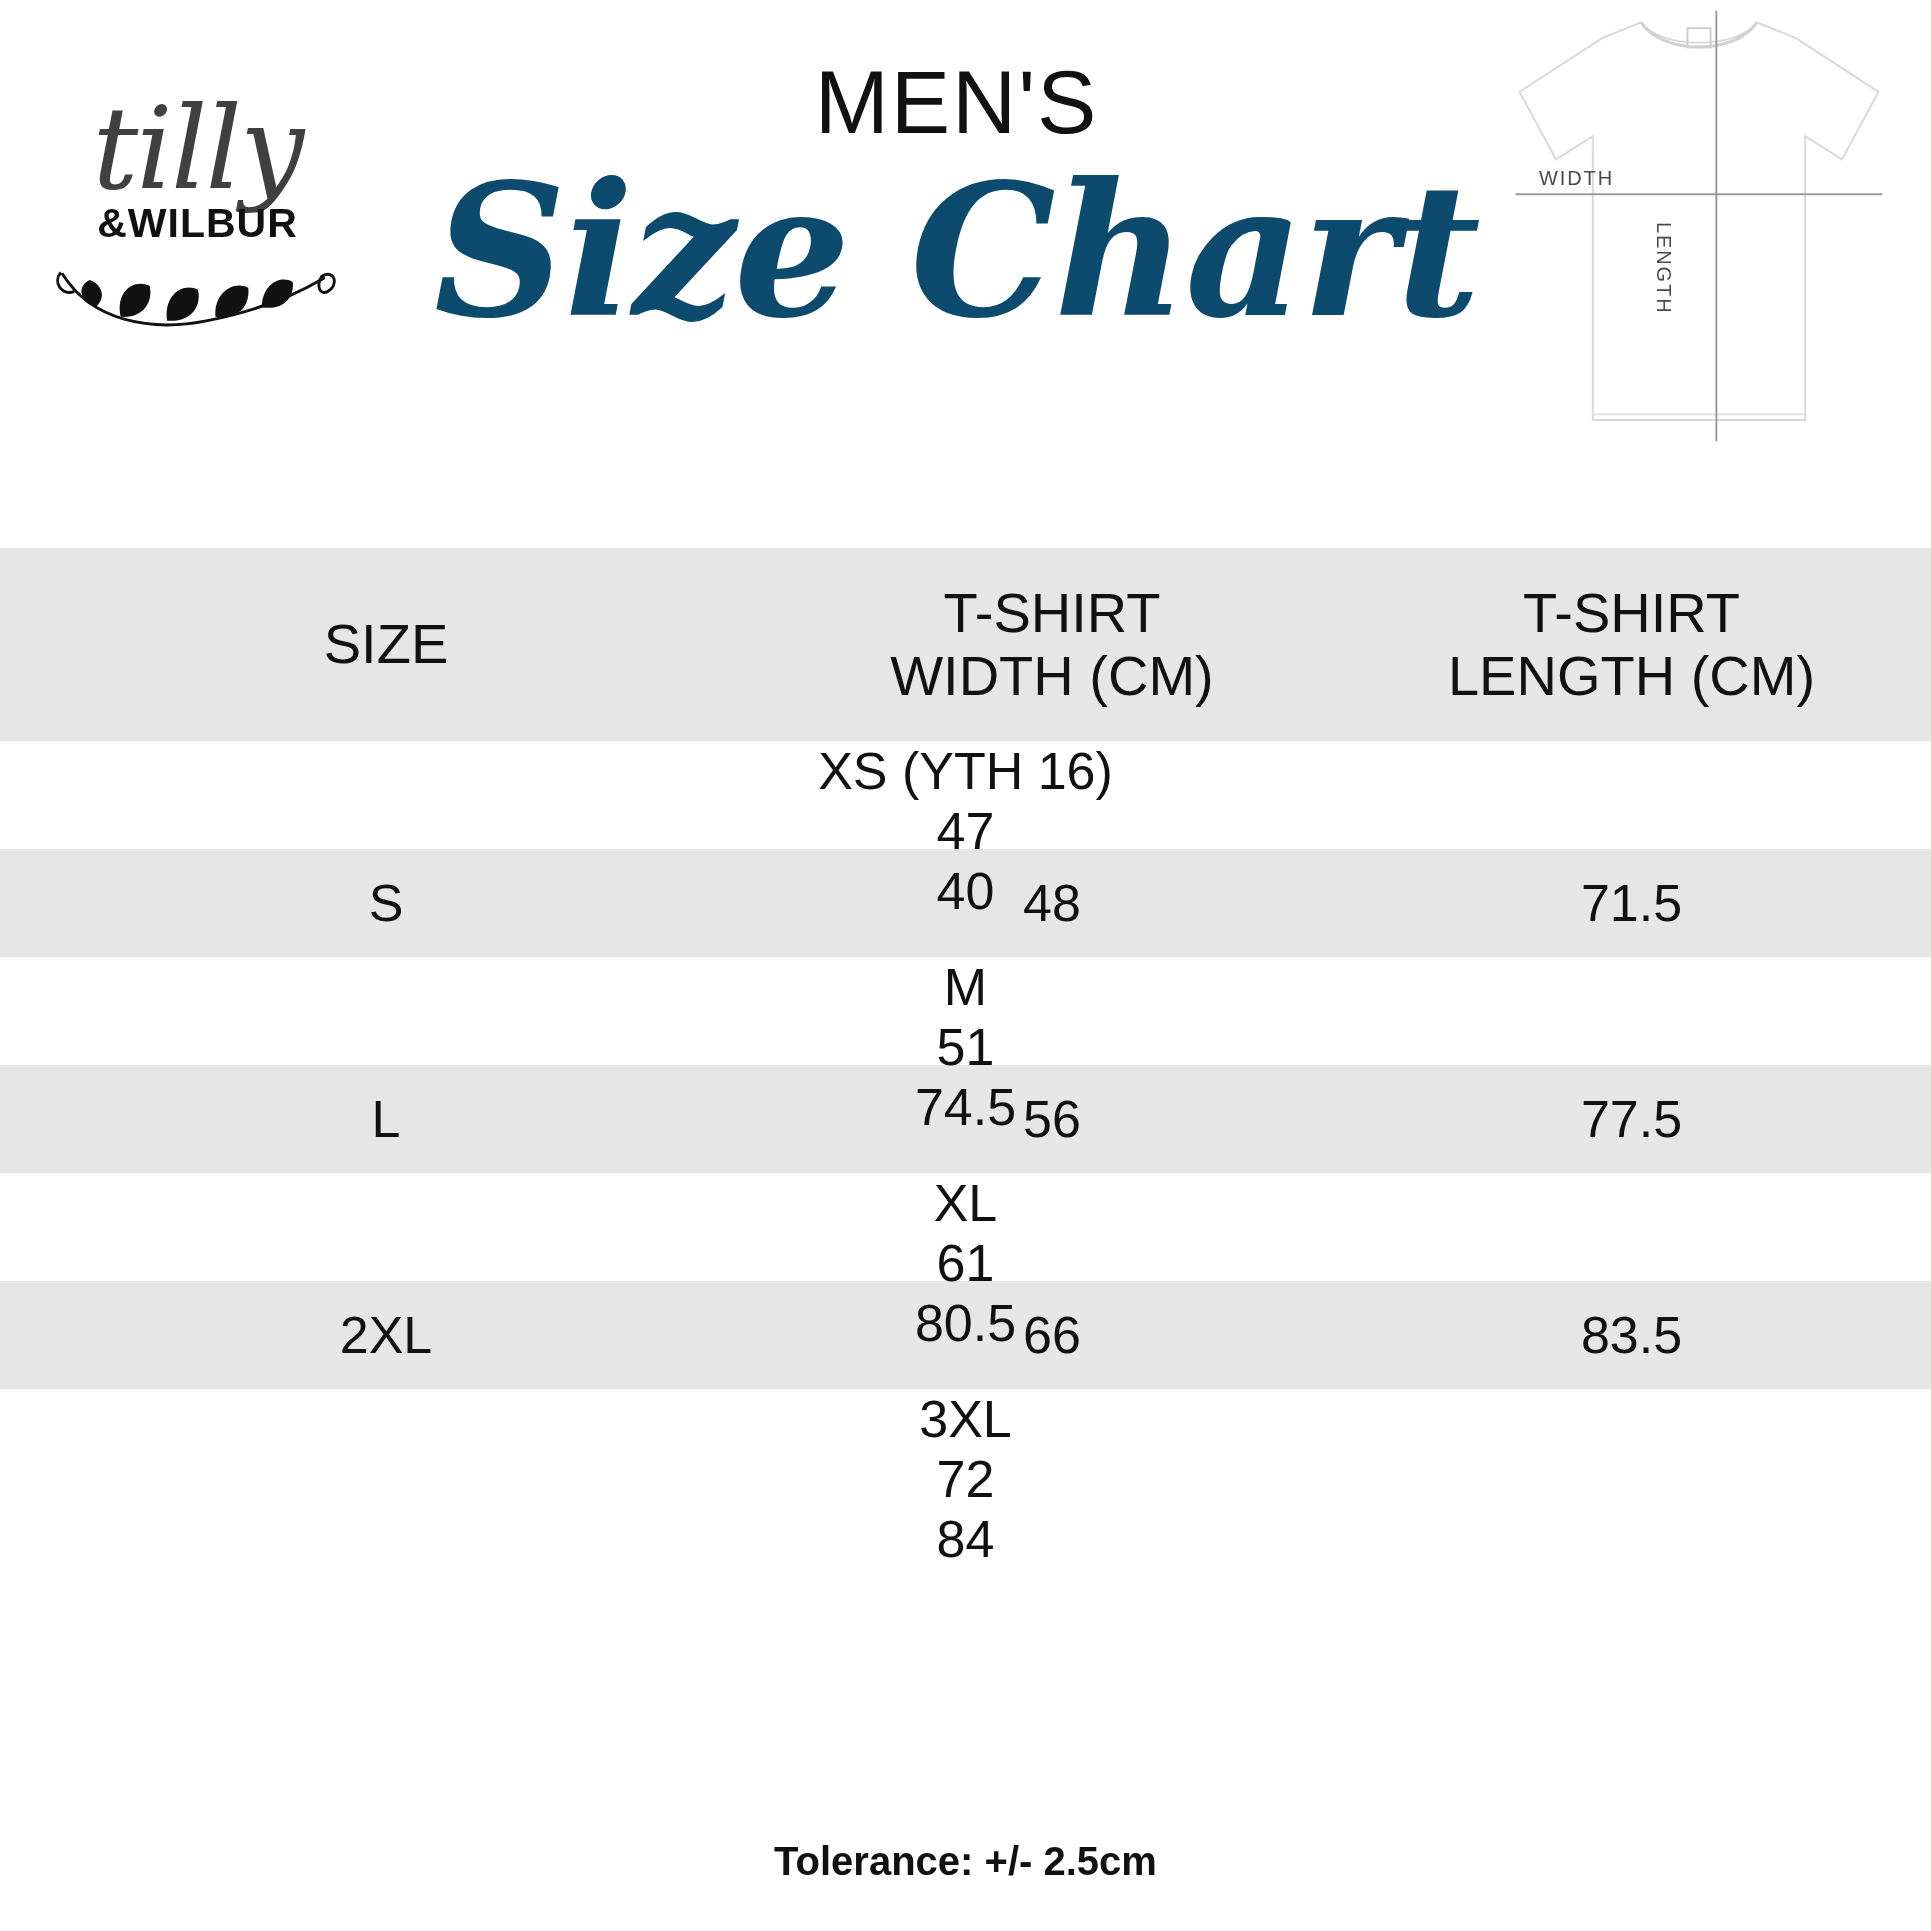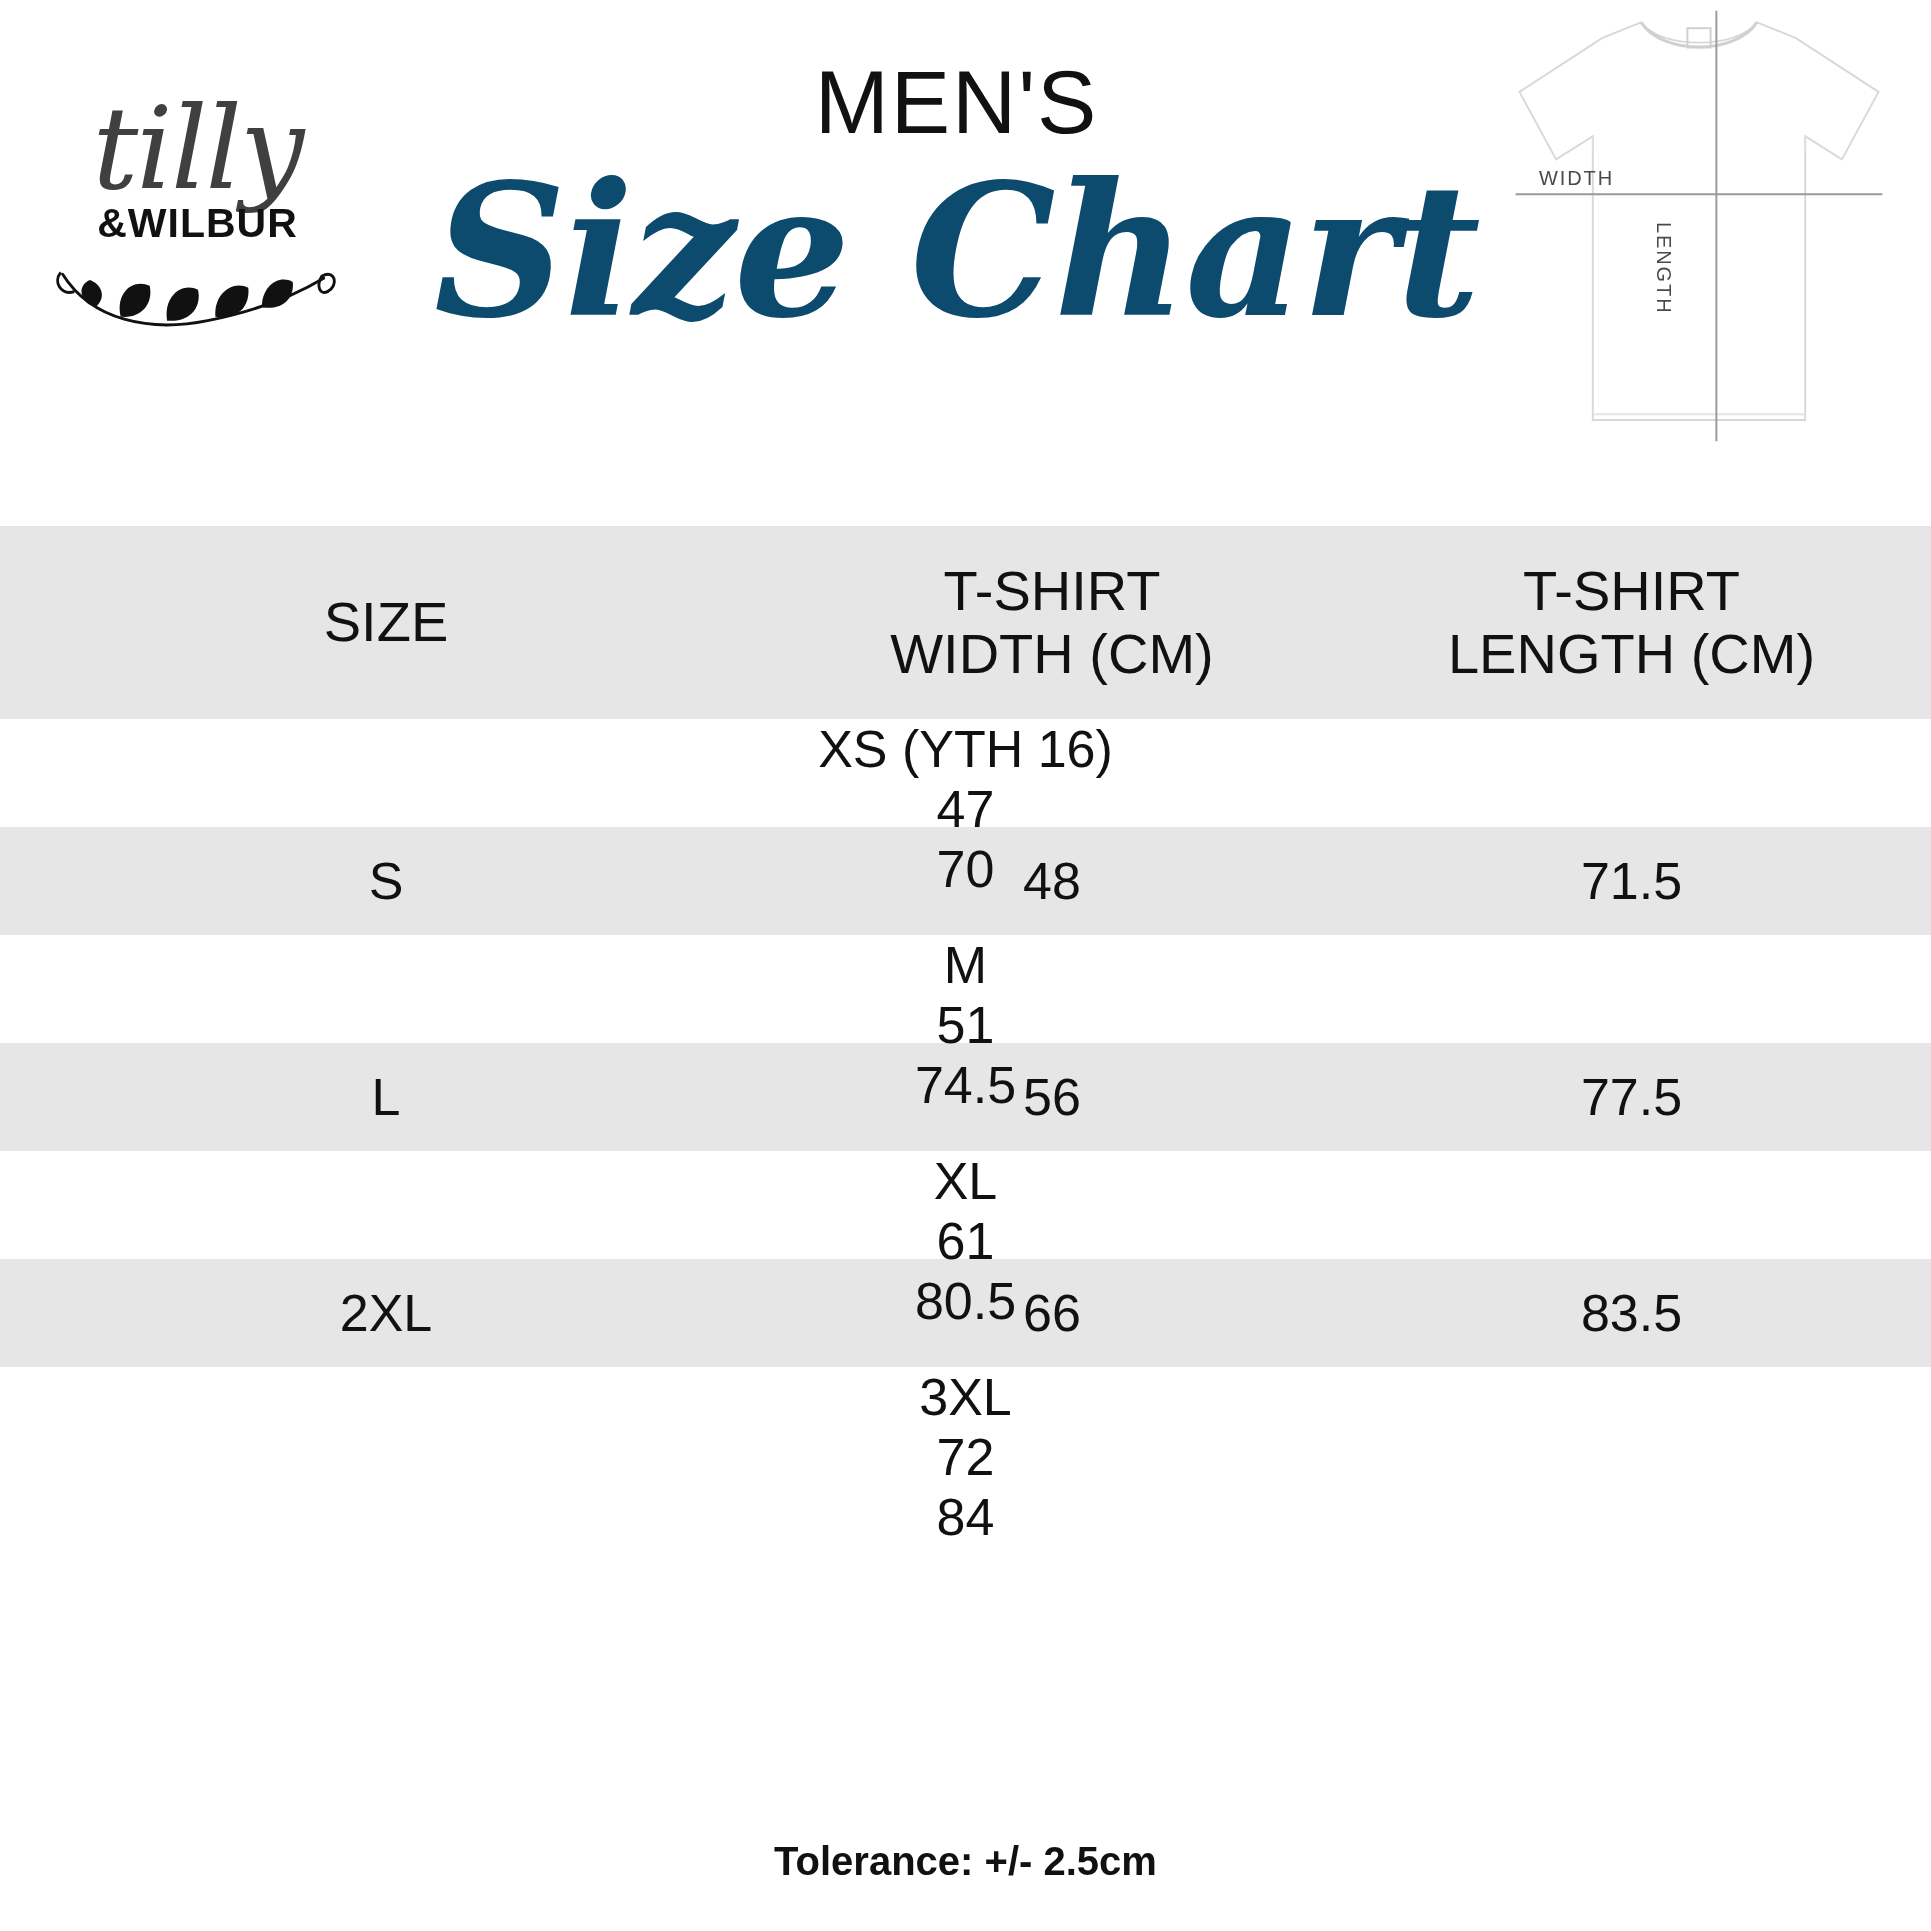--- a/index.html
+++ b/index.html
@@ -104,21 +104,21 @@
   .label-length {
     left: 179px;
     top: 217px;
     transform: rotate(90deg);
     transform-origin: left top;
   }
 
   
   .table {
     position: absolute;
-    top: 526px;
+    top: 548px;
     left: 0;
     width: 1931px;
   }
   .row {
     display: flex;
     width: 1931px;
     align-items: center;
   }
   .row.shade { background: #e6e6e6; }
   .row.plain { background: #ffffff; flex-direction: column; }
@@ -219,21 +219,21 @@
     </div>
     <div class="cell c-length">
       <div>T-SHIRT</div>
       <div>LENGTH (CM)</div>
     </div>
   </div>
 
   <div class="row plain data-row">
     <div class="cell c-size">XS (YTH 16)</div>
     <div class="cell c-width">47</div>
-    <div class="cell c-length">70</div>
+    <div class="cell c-length">40</div>
   </div>
 
   <div class="row shade data-row">
     <div class="cell c-size">S</div>
     <div class="cell c-width">48</div>
     <div class="cell c-length">71.5</div>
   </div>
 
   <div class="row plain data-row">
     <div class="cell c-size">M</div>

